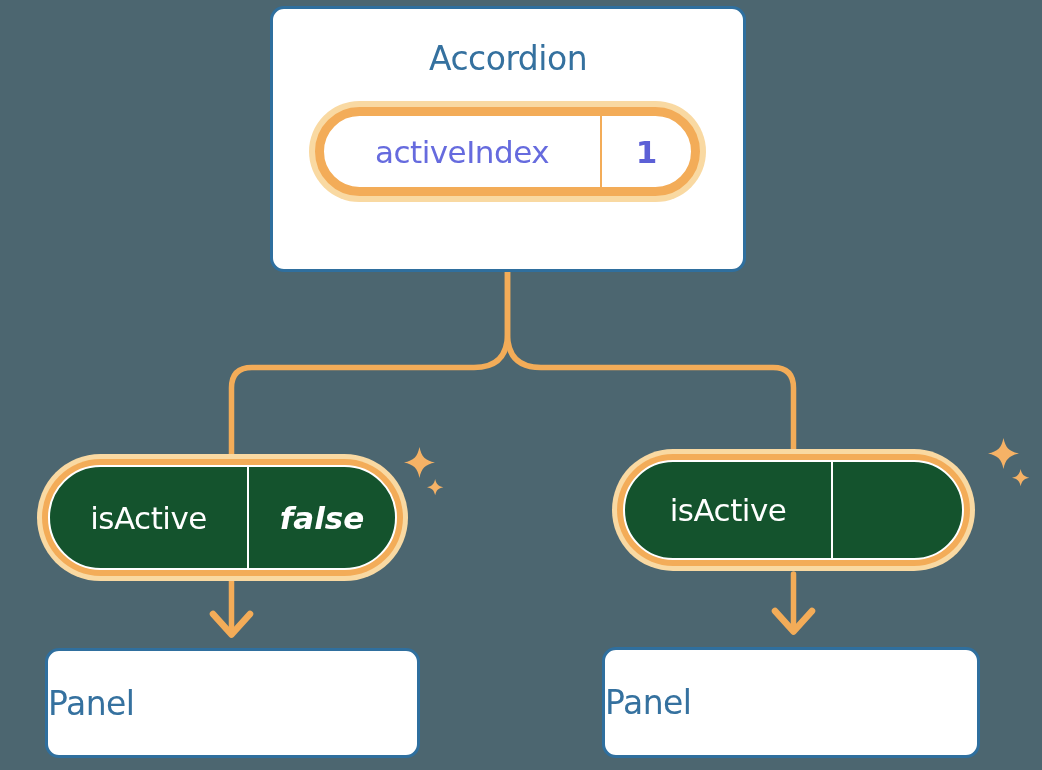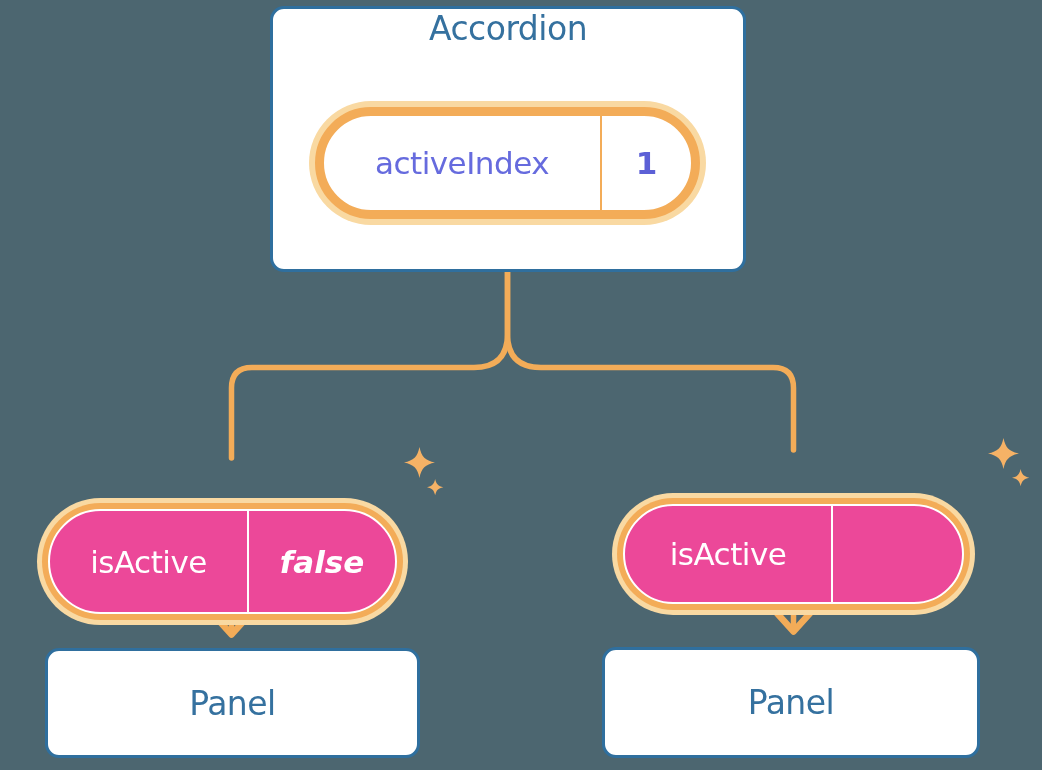--- a/index.html
+++ b/index.html
@@ -21,55 +21,54 @@
     box-sizing:border-box;
     z-index:2;
   }
   .card-title{
     color:#35719F;
     font-size:33px;
     letter-spacing:-0.5px;
     text-align:center;
   }
   .accordion-card{left:270px;top:6px;width:476px;height:266px;}
-  .accordion-card .card-title{}
-  .panel-card{display:flex;align-items:center;justify-content:center;}
+  .accordion-card .card-title{margin-top:30px;}
+  .panel-card{display:flex;align-items:center;justify-content:flex-start;}
   .panel-left{left:45px;top:648px;width:375px;height:110px;}
   .panel-right{left:602px;top:647px;width:378px;height:111px;}
 
   
   .pill{
     position:absolute;
     box-sizing:border-box;
     border-radius:70px;
     display:flex;
     align-items:stretch;
     z-index:3;
   }
   .pill-top{
-    left:315px;top:107px;width:385px;height:112px;
+    left:315px;top:107px;width:385px;height:89px;
     background:#ffffff;
     border:9px solid #F3AC58;
     box-shadow:0 0 0 6px #F9D9A2;
   }
   .pill-top .pill-name{
     flex:0 0 276px;display:flex;align-items:center;justify-content:center;
     color:#666BDE;font-size:31px;letter-spacing:-0.5px;
   }
   .pill-top .pill-divider{width:2px;background:#F3AC58;}
   .pill-top .pill-value{
     flex:1;display:flex;align-items:center;justify-content:center;
     color:#5C60D6;font-size:31px;font-weight:700;
   }
   .pill-state{
-    background:#ec4899;
+    background:#14532d;
     border:2px solid #ffffff;
     box-shadow:0 0 0 6px #F3AC58,0 0 0 11px #F9D9A2;
     color:#ffffff;
-    margin-top:44px;
   }
   .pill-state .pill-name{
     display:flex;align-items:center;justify-content:center;
     font-size:31px;letter-spacing:-0.5px;
   }
   .pill-state .pill-divider{width:2px;background:#ffffff;}
   .pill-state .pill-value{
     flex:1;display:flex;align-items:center;justify-content:center;
     font-size:31px;font-weight:700;font-style:italic;
   }

